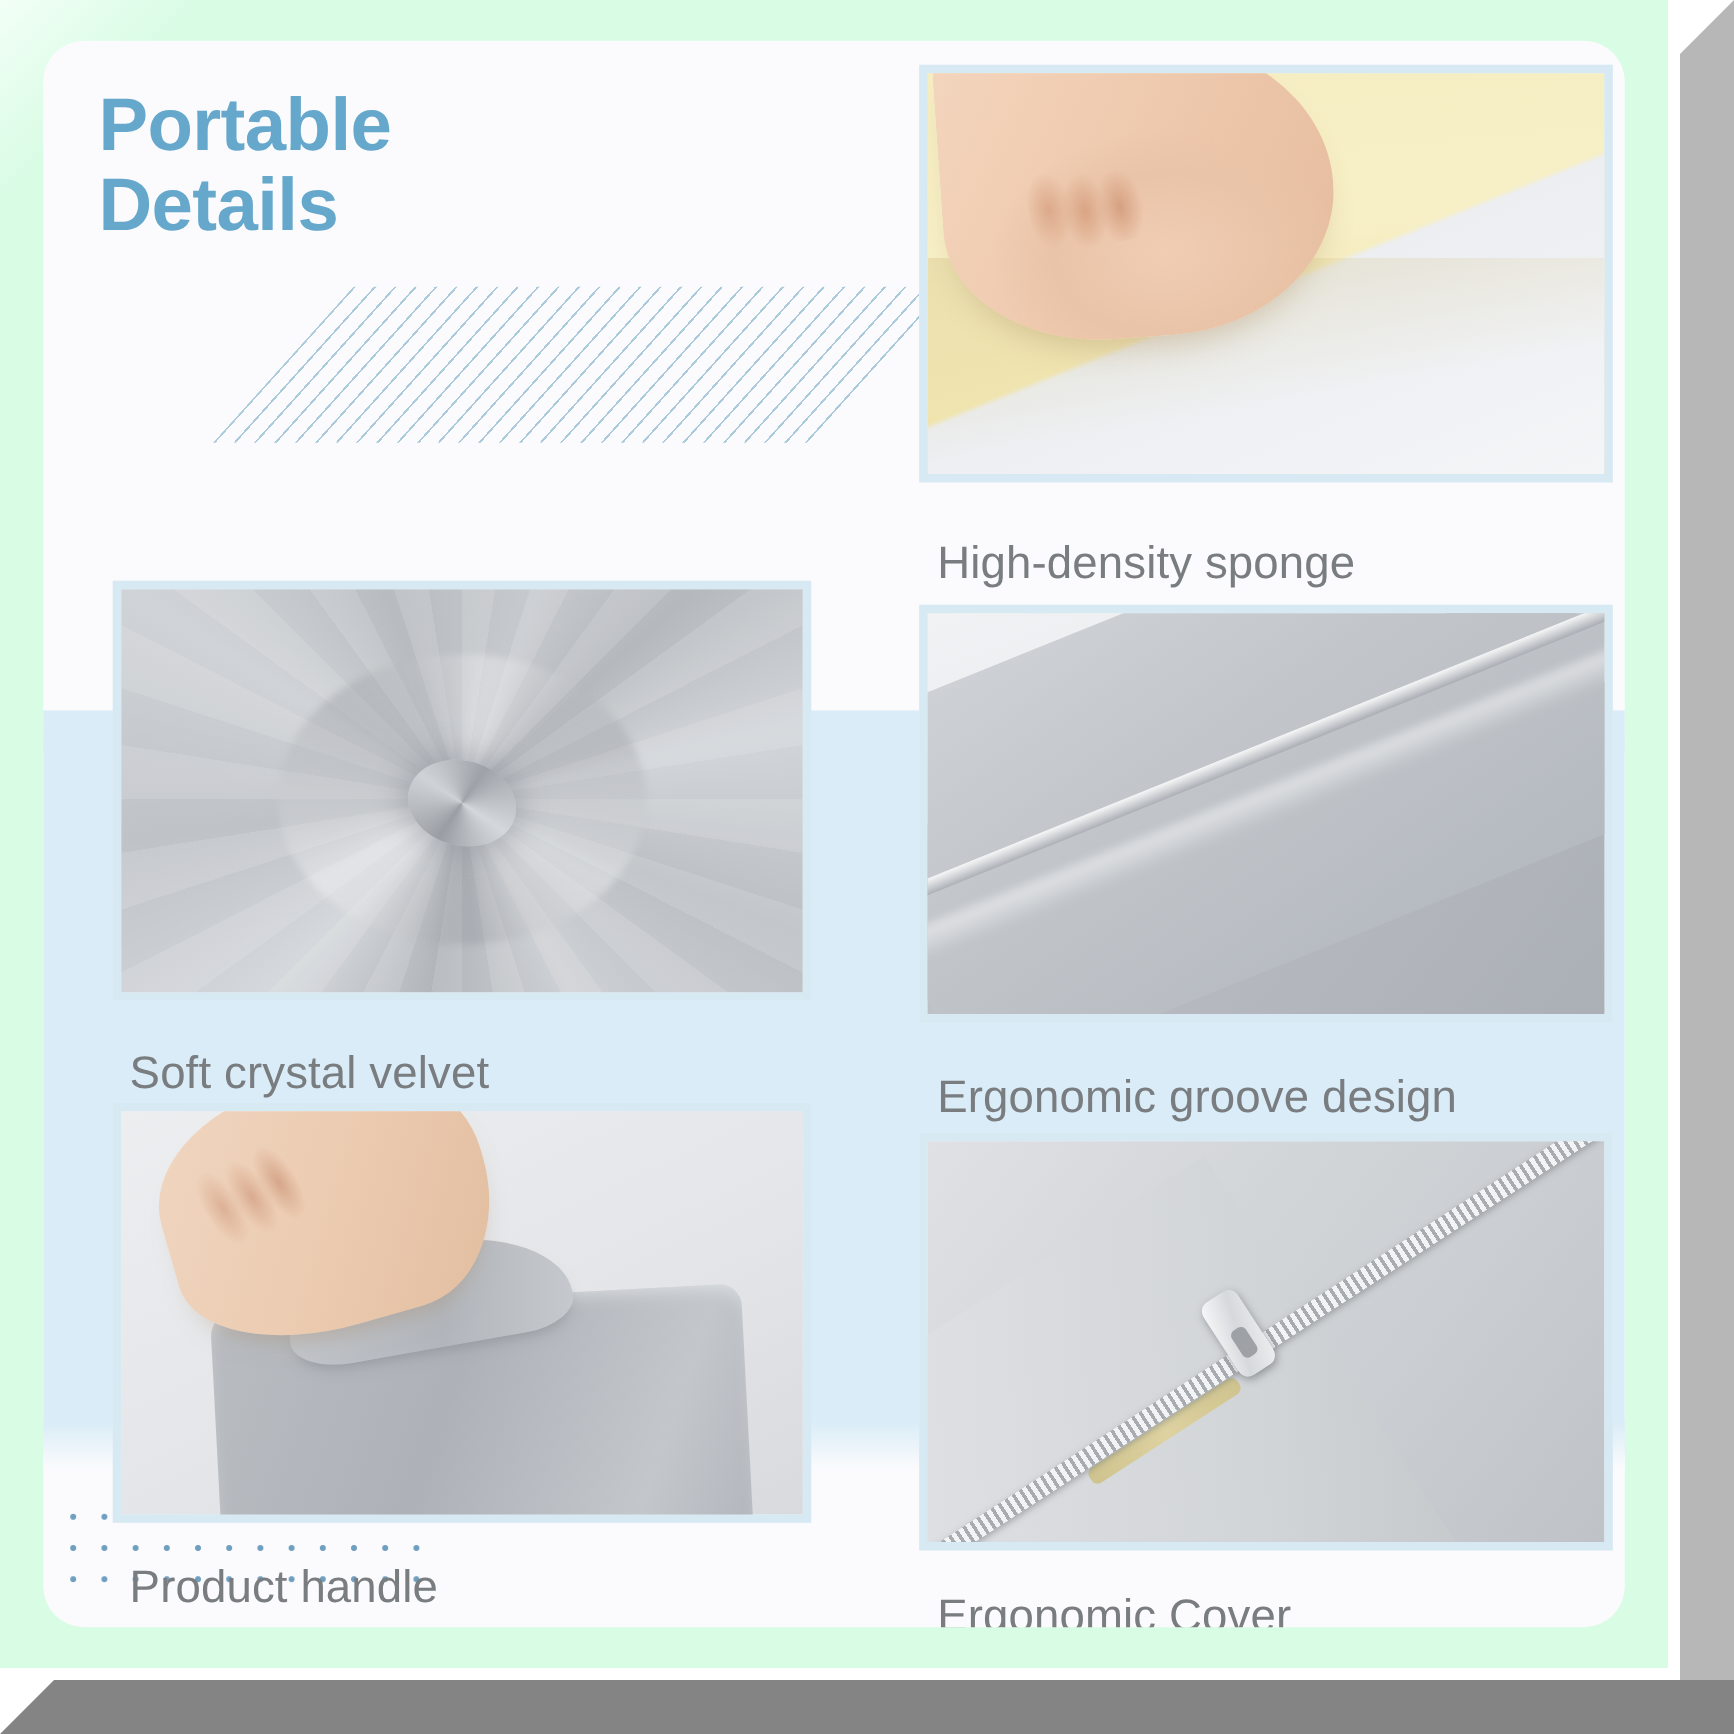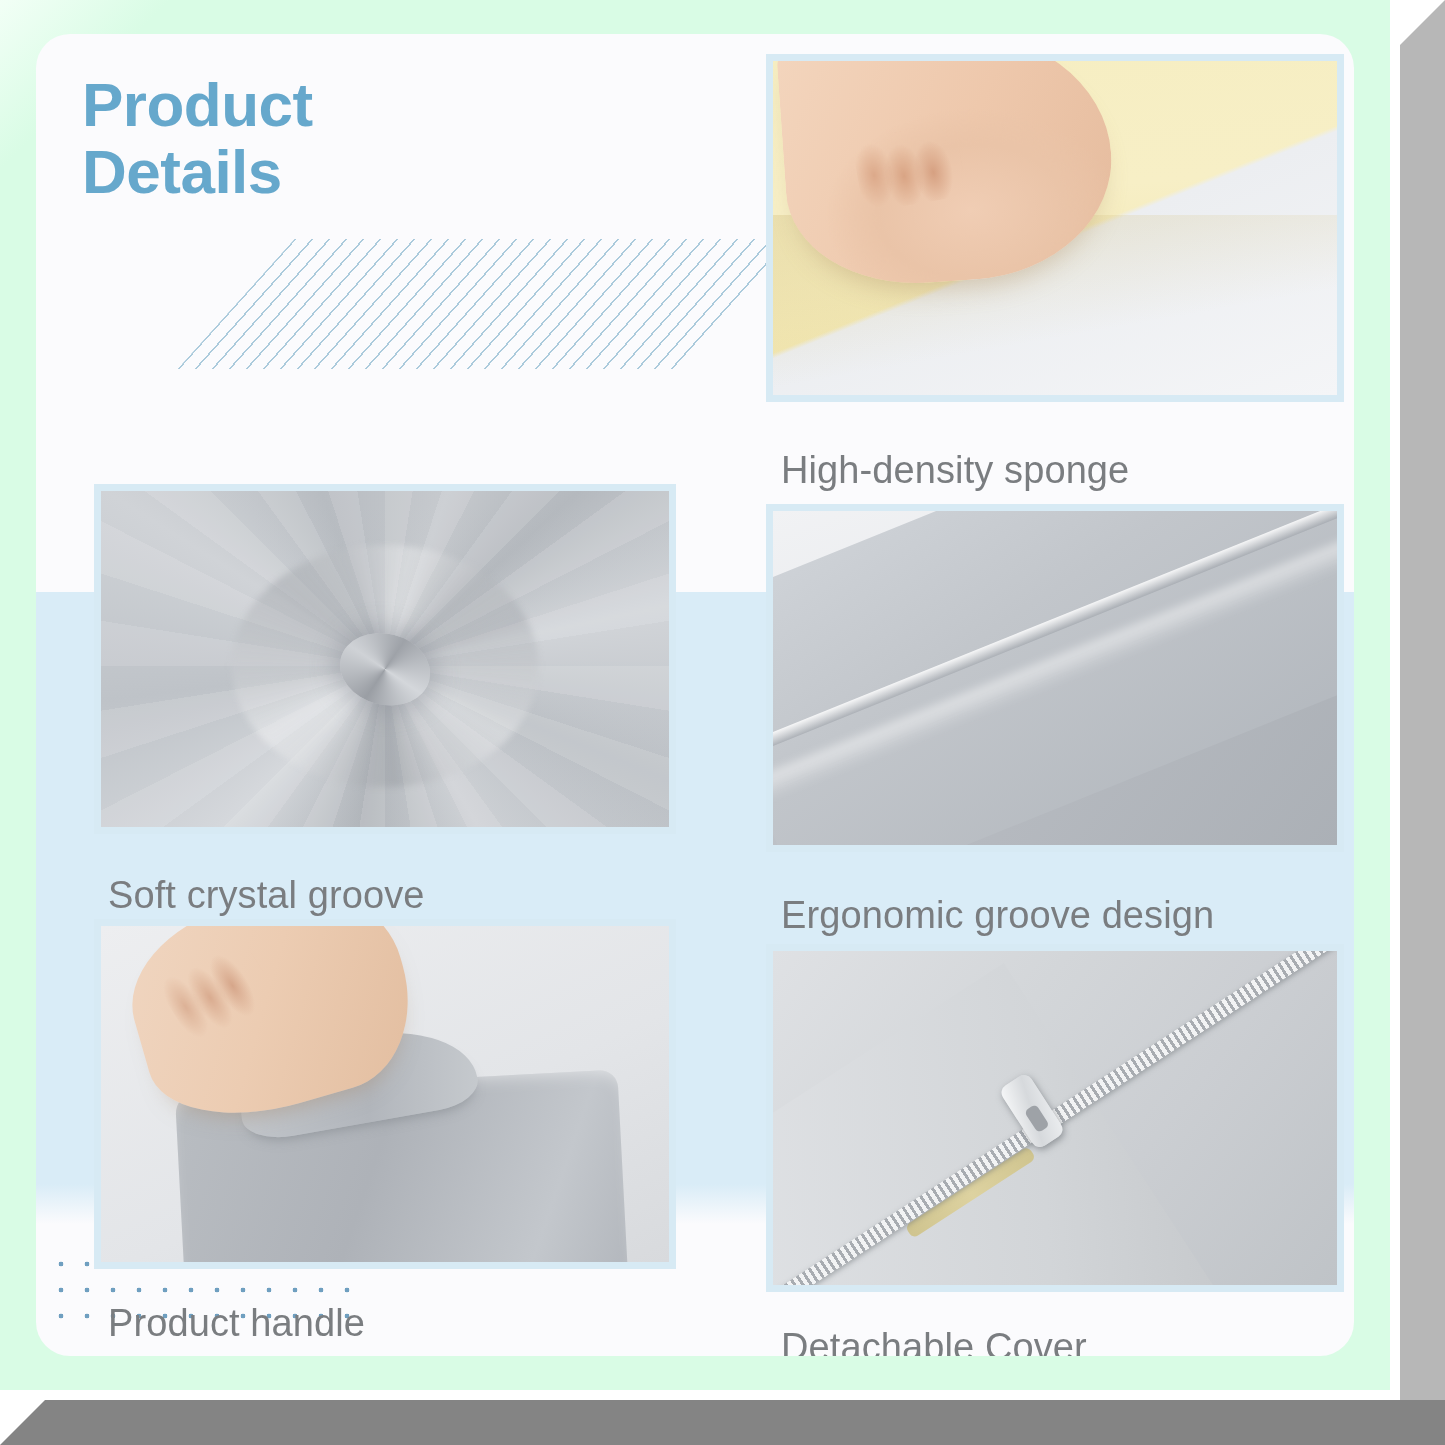--- a/index.html
+++ b/index.html
@@ -374,21 +374,21 @@
 
   <div id="card">
 
     <div id="blue-band"></div>
     <div id="blue-band-fade-top"></div>
     <div id="blue-band-fade-bottom"></div>
 
     <div id="hatch"></div>
     <div id="dots"></div>
 
-    <div id="title">Product
+    <div id="title">Portable
 Details</div>
 
     <div class="panel" id="panel-sponge">
       <div class="photo">
         <div id="sponge-bg"></div>
         <div id="sponge-shadow"></div>
         <div id="sponge-hand">
           <div id="sponge-knuckles"></div>
         </div>
       </div>
@@ -396,21 +396,21 @@
     <div class="caption" id="cap-sponge">High-density sponge</div>
 
     <div class="panel" id="panel-velvet">
       <div class="photo">
         <div id="velvet-bg"></div>
         <div id="velvet-folds"></div>
         <div id="velvet-swirl"></div>
         <div id="velvet-core"></div>
       </div>
     </div>
-    <div class="caption" id="cap-velvet">Soft crystal groove</div>
+    <div class="caption" id="cap-velvet">Soft crystal velvet</div>
 
     <div class="panel" id="panel-groove">
       <div class="photo">
         <div id="groove-bg"></div>
         <div id="groove-bottom"></div>
         <div id="groove-top"></div>
         <div id="groove-seam"></div>
         <div id="groove-hi"></div>
       </div>
     </div>
@@ -432,20 +432,20 @@
       <div class="photo">
         <div id="zipper-bg"></div>
         <div id="zipper-left"></div>
         <div id="zipper-gap"></div>
         <div id="zipper-line"></div>
         <div id="zipper-pull">
           <div id="zipper-pull-hole"></div>
         </div>
       </div>
     </div>
-    <div class="caption" id="cap-zipper">Detachable Cover</div>
+    <div class="caption" id="cap-zipper">Ergonomic Cover</div>
 
   </div>
 
   <div id="scroll-v"></div>
   <div id="scroll-h"></div>
 
 </div>
 
 </body></html>

